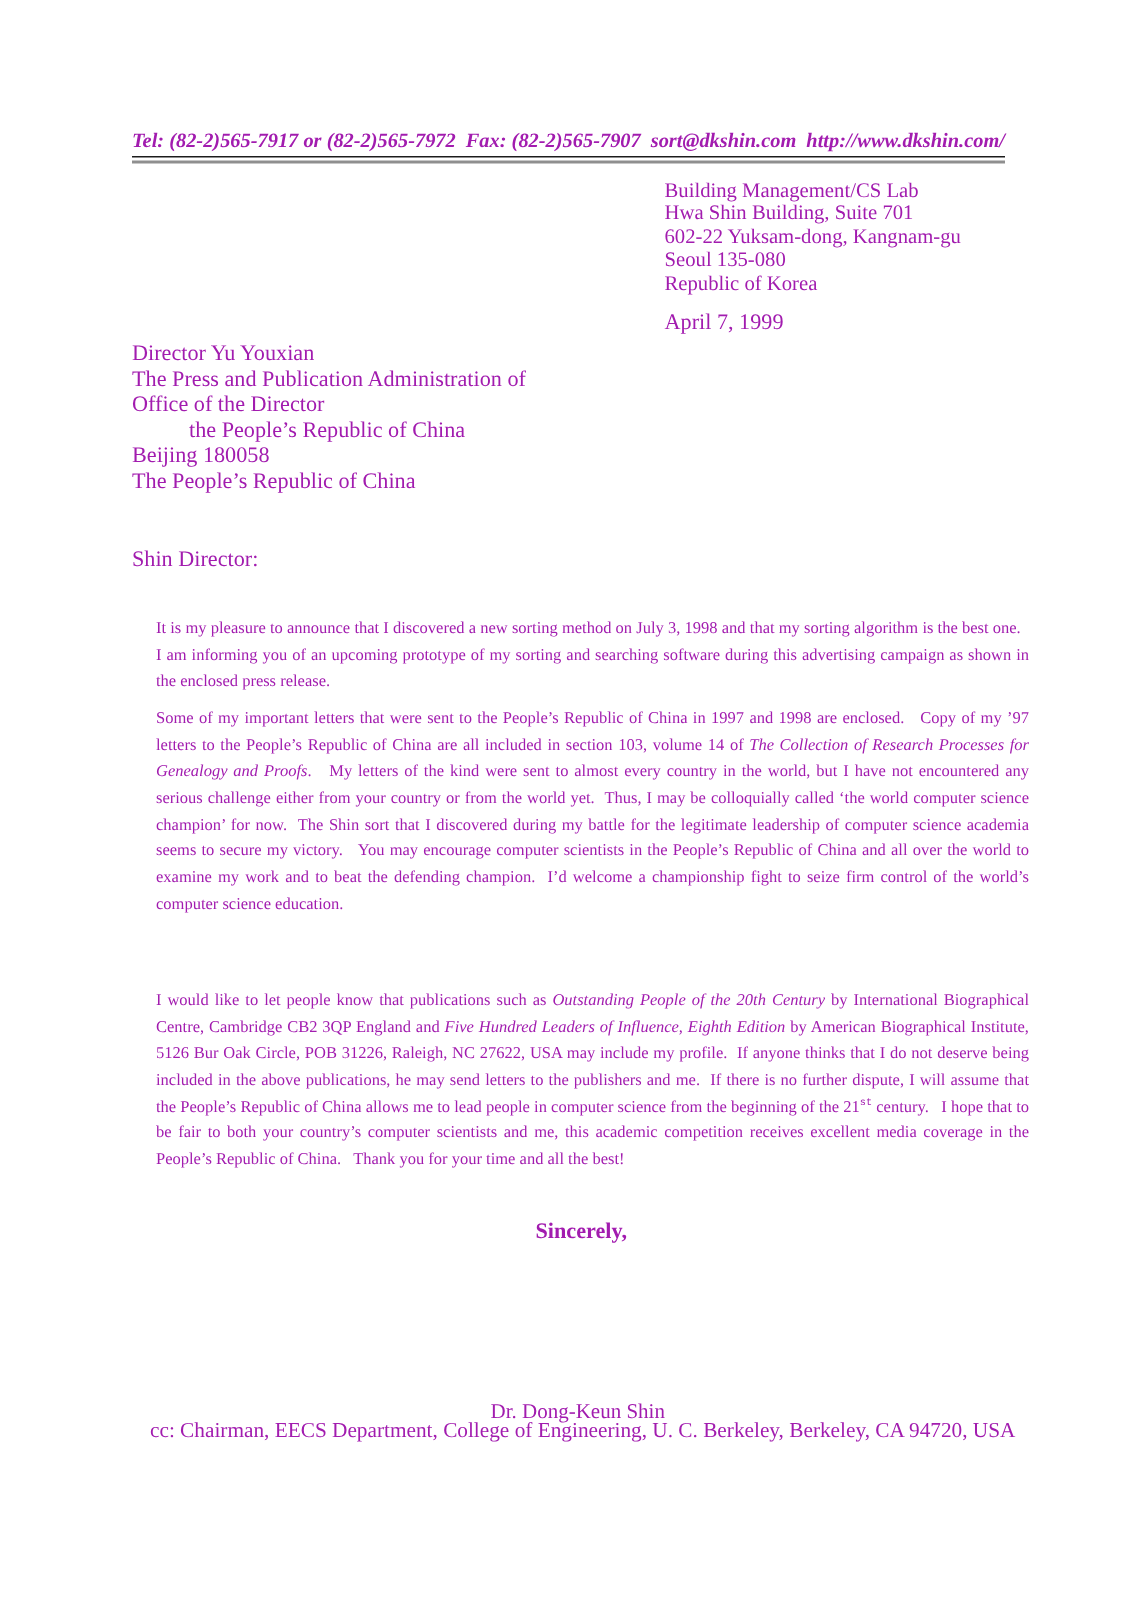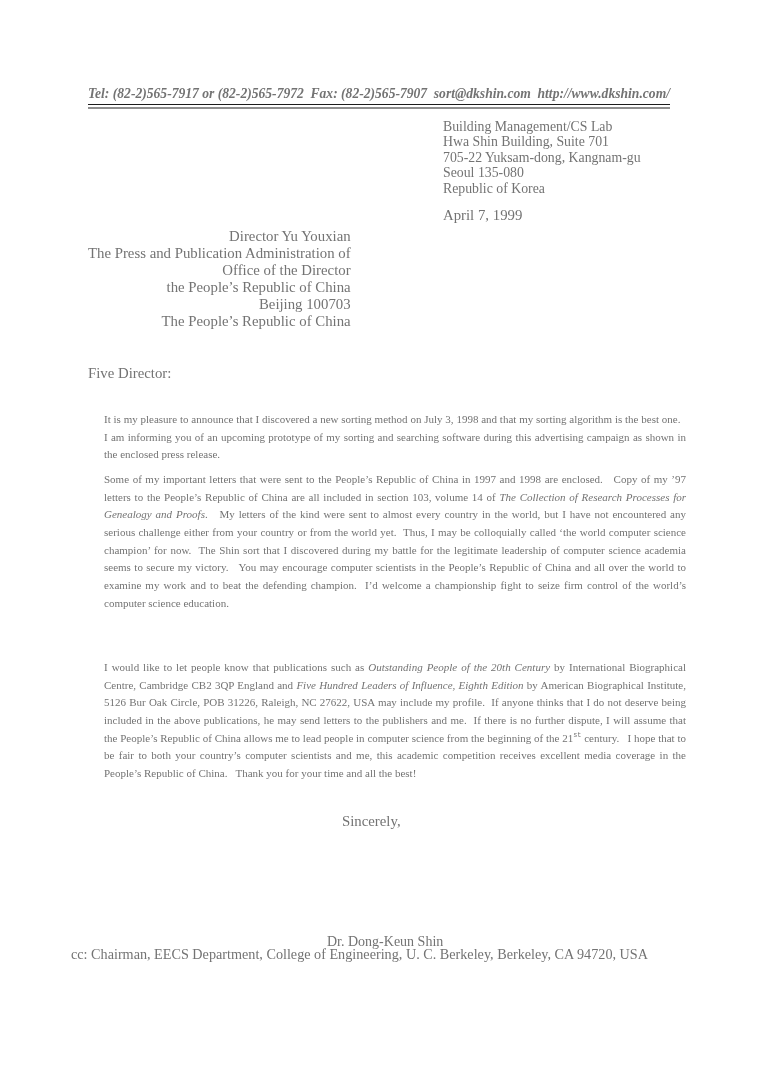--- a/index.html
+++ b/index.html
@@ -6,21 +6,21 @@
     margin: 0;
     padding: 0;
     background: #ffffff;
   }
   .page {
     position: relative;
     width: 760px;
     height: 1074px;
     background: #ffffff;
     font-family: "Liberation Serif", "DejaVu Serif", serif;
-    color: #737373;
+    color: #a21caf;
     overflow: hidden;
   }
   .abs { position: absolute; }
 
   
   .contact-header {
     top: 86px;
     left: 88px;
     width: 582px;
   }
@@ -54,21 +54,20 @@
     top: 207px;
     left: 443px;
     font-size: 14.8px;
   }
 
   .recipient-block {
     top: 228px;
     left: 88px;
     font-size: 14.8px;
     line-height: 16.9px;
-    text-align: right;
   }
   .recipient-block .indent { padding-left: 38px; }
 
   .salutation {
     top: 365px;
     left: 88px;
     font-size: 14.8px;
   }
 
   .para {
@@ -85,31 +84,32 @@
 
   .para sup {
     vertical-align: super;
     font-size: 0.62em;
     line-height: 0;
     font-family: Liberation Mono, monospace;
   }
 
   .valediction {
     top: 813px;
-    left: 342px;
+    left: 357px;
     font-size: 14.8px;
+    font-weight: bold;
   }
   .signatory {
     top: 934px;
     left: 327px;
     font-size: 14px;
   }
   .cc-line {
     top: 946px;
-    left: 71px;
+    left: 100px;
     font-size: 14.2px;
     white-space: nowrap;
   }
 </style>
 </head>
 <body>
 
 <div class="page">
 
   <div class="abs contact-header">
@@ -118,37 +118,37 @@
       <span>Fax: (82-2)565-7907</span>
       <span>sort@dkshin.com</span>
       <span>http://www.dkshin.com/</span>
     </div>
     <div class="header-rule"></div>
   </div>
 
   <div class="abs sender-block">
     <div>Building Management/CS Lab</div>
     <div>Hwa Shin Building, Suite 701</div>
-    <div>705-22 Yuksam-dong, Kangnam-gu</div>
+    <div>602-22 Yuksam-dong, Kangnam-gu</div>
     <div>Seoul 135-080</div>
     <div>Republic of Korea</div>
   </div>
 
   <div class="abs date-line">April 7, 1999</div>
 
   <div class="abs recipient-block">
     <div>Director Yu Youxian</div>
     <div>The Press and Publication Administration of</div>
     <div>Office of the Director</div>
     <div class="indent">the People’s Republic of China</div>
-    <div>Beijing 100703</div>
+    <div>Beijing 180058</div>
     <div>The People’s Republic of China</div>
   </div>
 
-  <div class="abs salutation">Five Director:</div>
+  <div class="abs salutation">Shin Director:</div>
 
   <p class="abs para para-1">It is my pleasure to announce that I discovered a new sorting method on July 3, 1998 and that my sorting algorithm is the best one.&nbsp;&nbsp; I am informing you of an upcoming prototype of my sorting and searching software during this advertising campaign as shown in the enclosed press release.</p>
   <p class="abs para para-2">Some of my important letters that were sent to the People’s Republic of China in 1997 and 1998 are enclosed.&nbsp;&nbsp; Copy of my ’97 letters to the People’s Republic of China are all included in section 103, volume 14 of <i>The Collection of Research Processes for Genealogy and Proofs</i>.&nbsp;&nbsp; My letters of the kind were sent to almost every country in the world, but I have not encountered any serious challenge either from your country or from the world yet.&nbsp; Thus, I may be colloquially called ‘the world computer science champion’ for now.&nbsp; The Shin sort that I discovered during my battle for the legitimate leadership of computer science academia seems to secure my victory.&nbsp;&nbsp; You may encourage computer scientists in the People’s Republic of China and all over the world to examine my work and to beat the defending champion.&nbsp; I’d welcome a championship fight to seize firm control of the world’s computer science education.</p>
   <p class="abs para para-3">I would like to let people know that publications such as <i>Outstanding People of the 20th Century</i> by International Biographical Centre, Cambridge CB2 3QP England and <i>Five Hundred Leaders of Influence, Eighth Edition</i> by American Biographical Institute, 5126 Bur Oak Circle, POB 31226, Raleigh, NC 27622, USA may include my profile.&nbsp; If anyone thinks that I do not deserve being included in the above publications, he may send letters to the publishers and me.&nbsp; If there is no further dispute, I will assume that the People’s Republic of China allows me to lead people in computer science from the beginning of the 21<sup>st</sup> century.&nbsp;&nbsp; I hope that to be fair to both your country’s computer scientists and me, this academic competition receives excellent media coverage in the People’s Republic of China.&nbsp;&nbsp; Thank you for your time and all the best!</p>
 
   <div class="abs valediction">Sincerely,</div>
   <div class="abs signatory">Dr. Dong-Keun Shin</div>
 
   <div class="abs cc-line">cc: Chairman, EECS Department, College of Engineering, U. C. Berkeley, Berkeley, CA 94720, USA</div>
 

